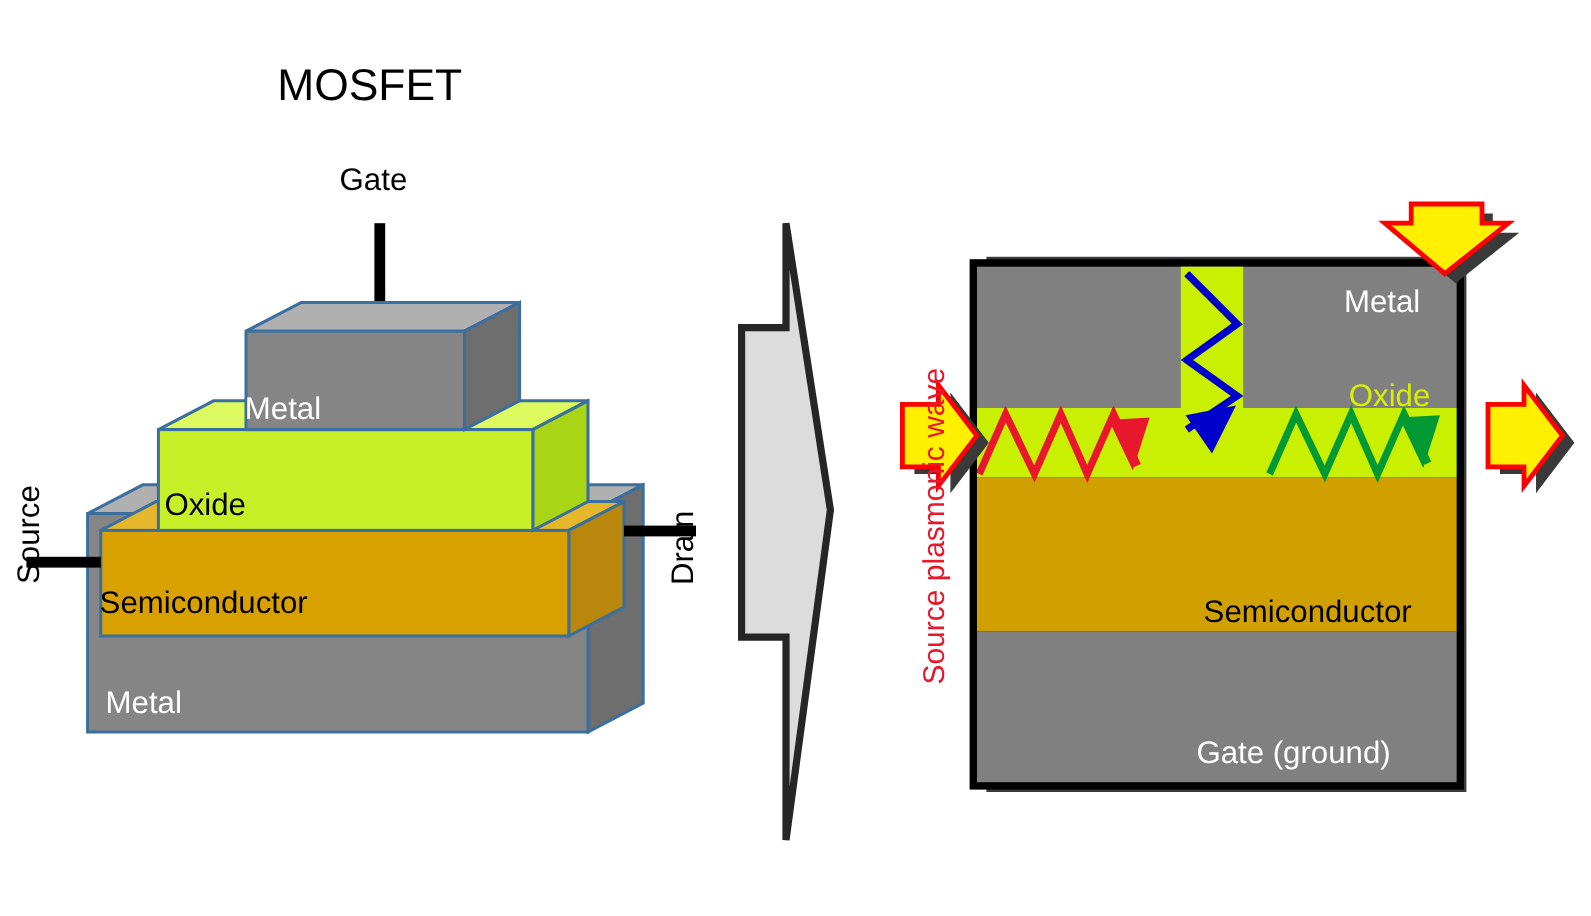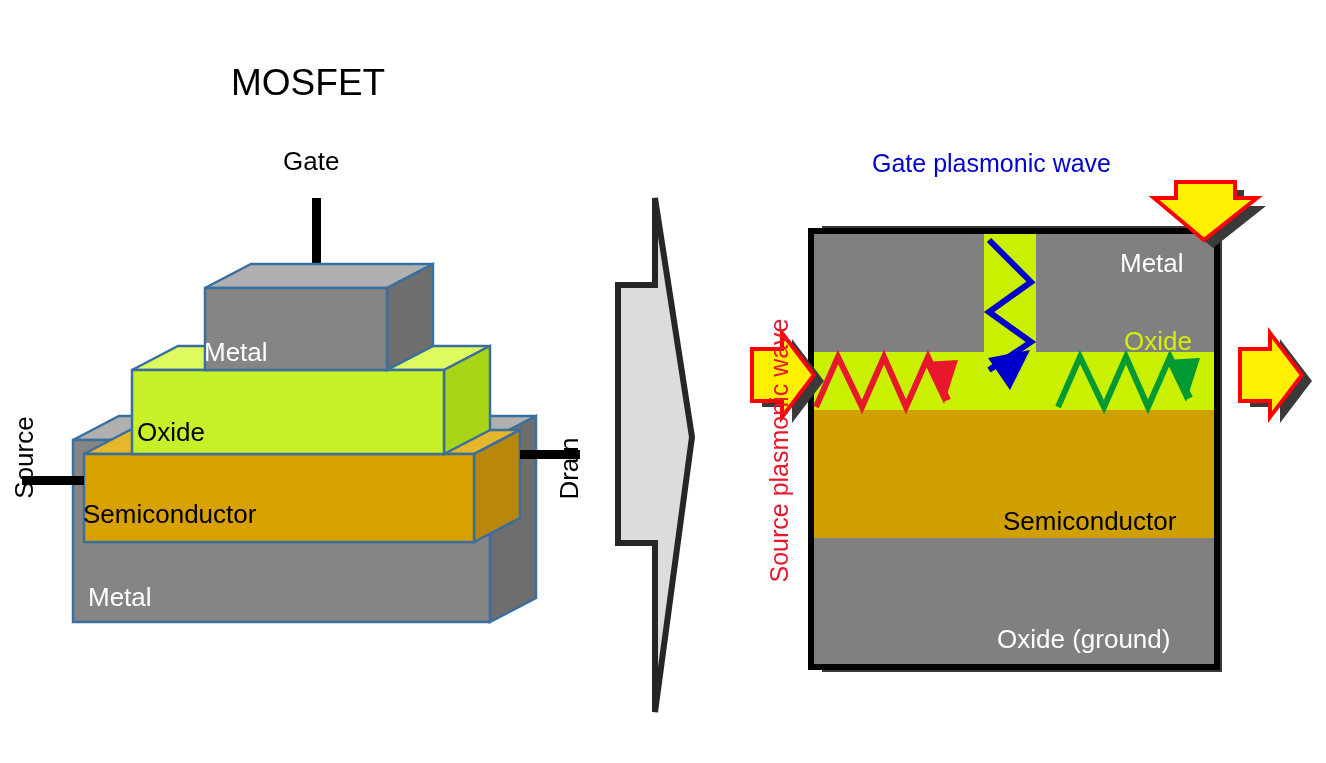--- a/index.html
+++ b/index.html
@@ -1,21 +1,21 @@
 <!DOCTYPE html>
 <html><head>
 <meta charset="utf-8">
 <style>
   html,body{margin:0;padding:0;background:#ffffff;}
   body{
     width:1326px;height:763px;position:relative;overflow:hidden;
     font-family:"Liberation Sans","DejaVu Sans",sans-serif;
     background:#ffffff;
   }
-  .stage{position:absolute;left:0;top:0;width:1326px;height:662px;margin-top:12px;}
+  .stage{position:absolute;left:0;top:0;width:1326px;height:662px;}
   svg.layer{position:absolute;left:0;top:0;width:1326px;height:763px;overflow:visible;}
 
   .title{
     position:absolute;font-size:37px;color:#000000;white-space:nowrap;
     font-family:"Liberation Sans","DejaVu Sans",sans-serif;
   }
   #mosfet-title{left:231px;top:50px;}
   #plasmostor-title{left:769px;top:50px;}
 
   .lbl{position:absolute;white-space:nowrap;font-family:"Liberation Sans","DejaVu Sans",sans-serif;}
@@ -126,21 +126,20 @@
       <polygon points="762,343 792,343 792,327 824,369 792,411 792,395 762,395" fill="#3a3a3a"></polygon>
       <polygon points="752,337 782,337 782,321 814,363 782,405 782,389 752,389" fill="#ffef00" stroke="#ff0000" stroke-width="4" stroke-linejoin="miter"></polygon>
     </g>
 
     <g>
       <polygon points="1250,343 1280,343 1280,327 1312,369 1280,411 1280,395 1250,395" fill="#3a3a3a"></polygon>
       <polygon points="1240,337 1270,337 1270,321 1302,363 1270,405 1270,389 1240,389" fill="#ffef00" stroke="#ff0000" stroke-width="4" stroke-linejoin="miter"></polygon>
     </g>
   </svg>
 
-  <div class="lbl lbl-gpw">Gate plasmonic wave</div>
   <div class="lbl lbl-spw">Source plasmonic wave</div>
 
   <div class="lbl lbl-metal-r">Metal</div>
   <div class="lbl lbl-oxide-r">Oxide</div>
   <div class="lbl lbl-semi-r">Semiconductor</div>
-  <div class="lbl lbl-metalg-r">Oxide (ground)</div>
+  <div class="lbl lbl-metalg-r">Gate (ground)</div>
 
 </div>
 
 </body></html>

